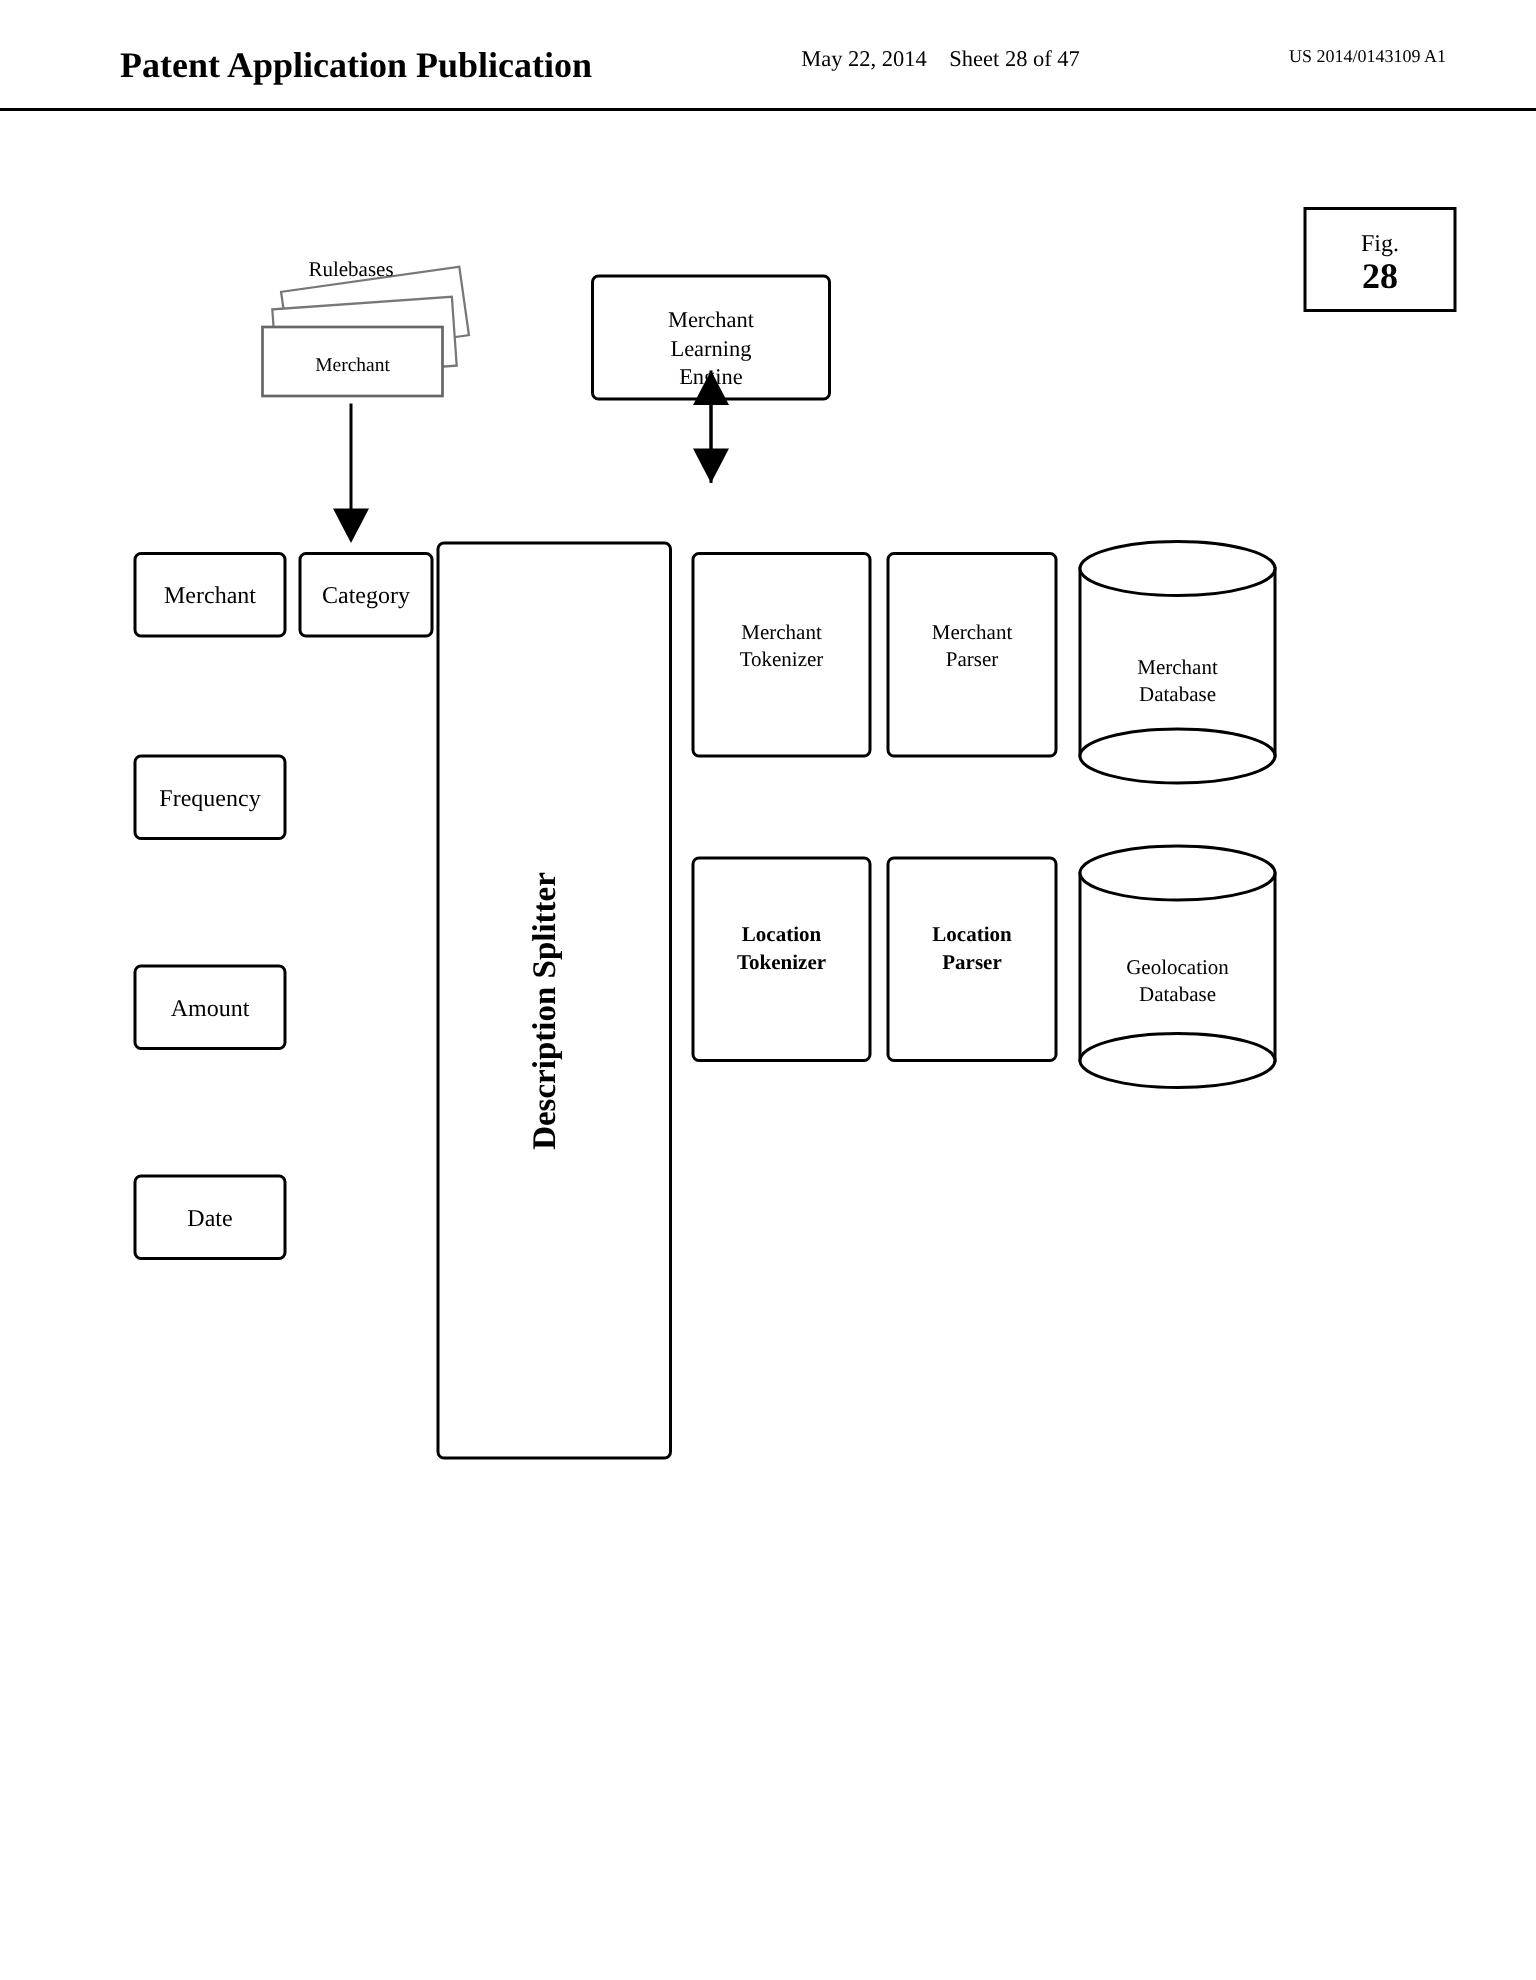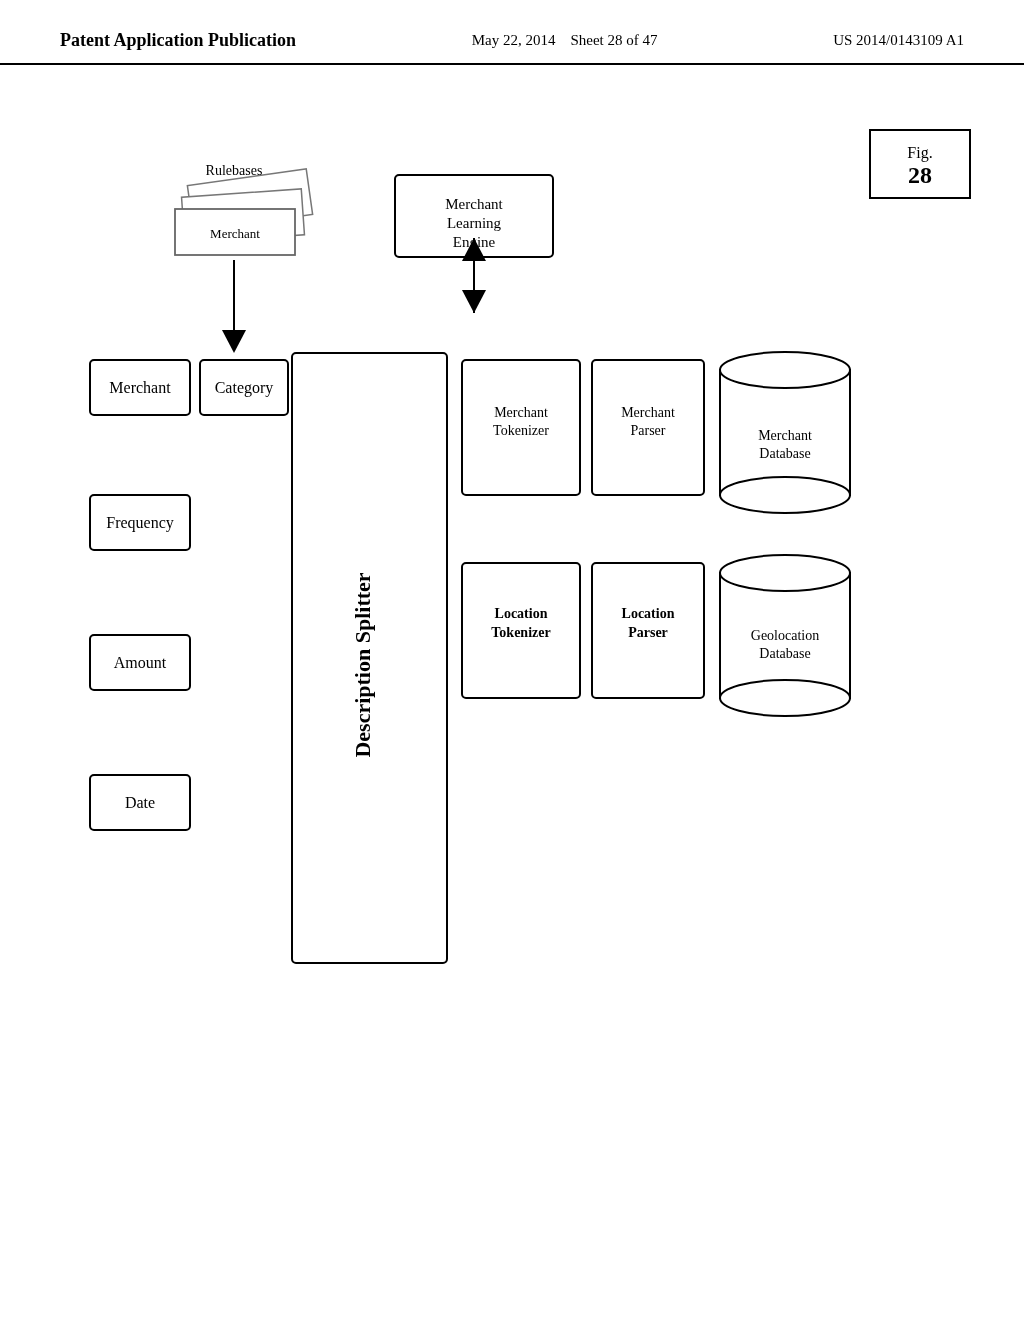--- a/index.html
+++ b/index.html
@@ -15,31 +15,32 @@
     
     .header {
       display: flex;
       justify-content: space-between;
       align-items: flex-start;
       padding: 28px 60px 0 60px;
       border-bottom: 2px solid #000;
       padding-bottom: 10px;
     }
     .header-left {
-      font-size: 18px;
+      font-size: 24px;
       font-weight: bold;
       line-height: 1.4;
+      margin-left: 20px;
     }
     .header-center {
       font-size: 15px;
       text-align: right;
       line-height: 1.6;
     }
     .header-right {
-      font-size: 15px;
+      font-size: 12px;
       text-align: right;
       line-height: 1.6;
     }
 
     
     .diagram-area {
       position: relative;
       width: 100%;
       height: 1220px;
       margin-top: 10px;

